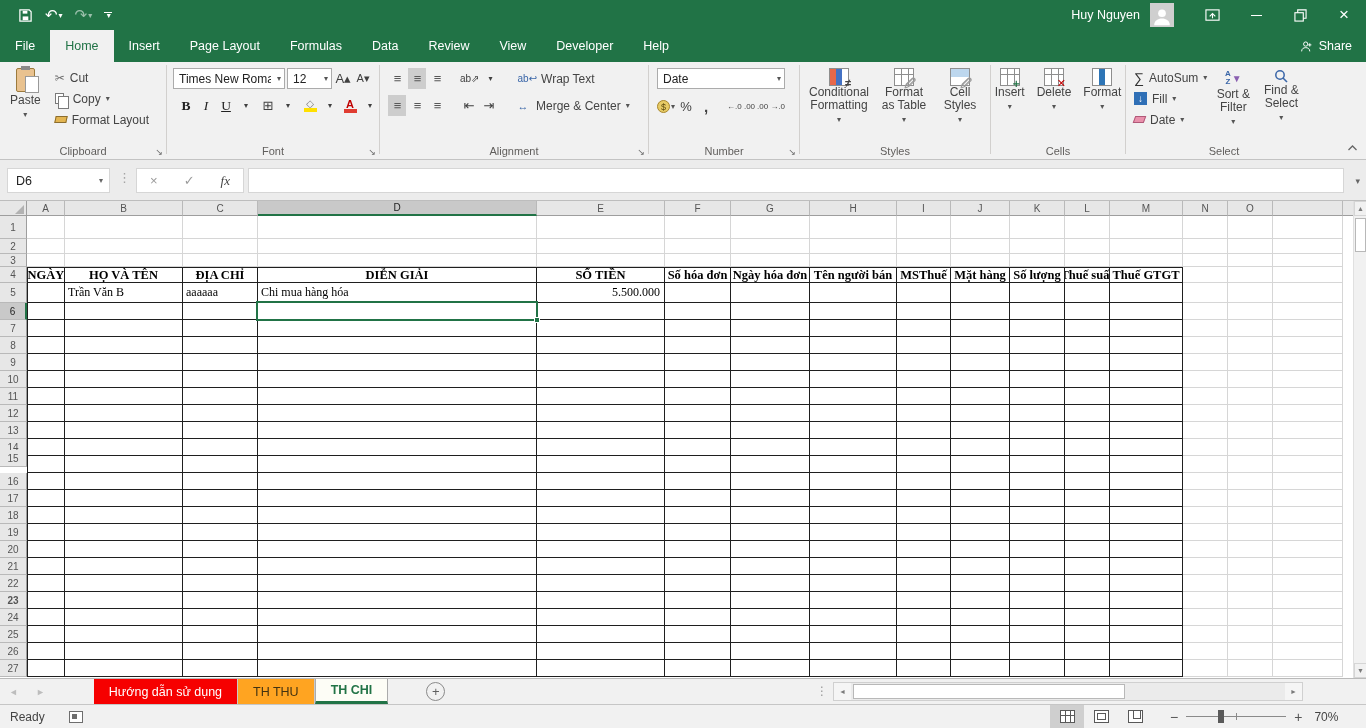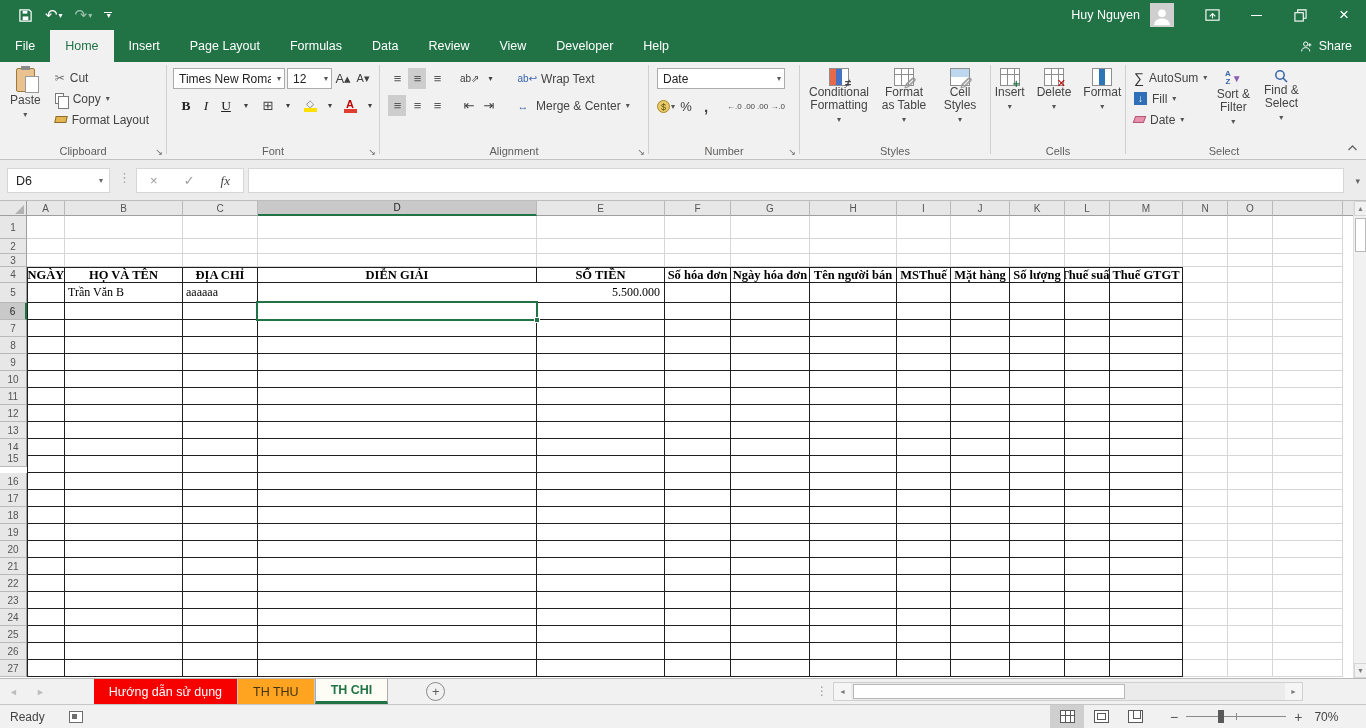--- a/index.html
+++ b/index.html
@@ -541,20 +541,21 @@
       <div class="cell tb tt hdr" style="left: 1010px; top: 66px; width: 55px; height: 16px;">Số lượng</div>
       <div class="cell tb tt hdr" style="left: 1065px; top: 66px; width: 45px; height: 16px;">Thuế suất</div>
       <div class="cell tb tt hdr" style="left: 1110px; top: 66px; width: 73px; height: 16px;">Thuế GTGT</div>
       <div class="cell" style="left: 1183px; top: 66px; width: 45px; height: 16px;"></div>
       <div class="cell" style="left: 1228px; top: 66px; width: 45px; height: 16px;"></div>
       <div class="cell" style="left: 1273px; top: 66px; width: 70px; height: 16px;"></div>
       <div class="rh" style="top: 82px; height: 20px;">5</div>
       <div class="cell tb tl" style="left: 27px; top: 82px; width: 38px; height: 20px;"></div>
       <div class="cell tb" style="left: 65px; top: 82px; width: 118px; height: 20px;">Trần Văn B</div>
       <div class="cell tb" style="left: 183px; top: 82px; width: 75px; height: 20px;">aaaaaa</div>
+      <div class="cell tb" style="left: 258px; top: 82px; width: 279px; height: 20px;">Chi mua hàng hóa</div>
       <div class="cell tb right" style="left: 537px; top: 82px; width: 128px; height: 20px;">5.500.000</div>
       <div class="cell tb" style="left: 665px; top: 82px; width: 66px; height: 20px;"></div>
       <div class="cell tb" style="left: 731px; top: 82px; width: 79px; height: 20px;"></div>
       <div class="cell tb" style="left: 810px; top: 82px; width: 87px; height: 20px;"></div>
       <div class="cell tb" style="left: 897px; top: 82px; width: 54px; height: 20px;"></div>
       <div class="cell tb" style="left: 951px; top: 82px; width: 59px; height: 20px;"></div>
       <div class="cell tb" style="left: 1010px; top: 82px; width: 55px; height: 20px;"></div>
       <div class="cell tb" style="left: 1065px; top: 82px; width: 45px; height: 20px;"></div>
       <div class="cell tb" style="left: 1110px; top: 82px; width: 73px; height: 20px;"></div>
       <div class="cell" style="left: 1183px; top: 82px; width: 45px; height: 20px;"></div>
@@ -842,21 +843,21 @@
       <div class="cell tb" style="left: 731px; top: 374px; width: 79px; height: 17px;"></div>
       <div class="cell tb" style="left: 810px; top: 374px; width: 87px; height: 17px;"></div>
       <div class="cell tb" style="left: 897px; top: 374px; width: 54px; height: 17px;"></div>
       <div class="cell tb" style="left: 951px; top: 374px; width: 59px; height: 17px;"></div>
       <div class="cell tb" style="left: 1010px; top: 374px; width: 55px; height: 17px;"></div>
       <div class="cell tb" style="left: 1065px; top: 374px; width: 45px; height: 17px;"></div>
       <div class="cell tb" style="left: 1110px; top: 374px; width: 73px; height: 17px;"></div>
       <div class="cell" style="left: 1183px; top: 374px; width: 45px; height: 17px;"></div>
       <div class="cell" style="left: 1228px; top: 374px; width: 45px; height: 17px;"></div>
       <div class="cell" style="left: 1273px; top: 374px; width: 70px; height: 17px;"></div>
-      <div class="rh" style="top: 391px; height: 17px;">23</div>
+      <div class="rh" style="top: 391px; height: 17px; font-weight: bold;">23</div>
       <div class="cell tb tl" style="left: 27px; top: 391px; width: 38px; height: 17px;"></div>
       <div class="cell tb" style="left: 65px; top: 391px; width: 118px; height: 17px;"></div>
       <div class="cell tb" style="left: 183px; top: 391px; width: 75px; height: 17px;"></div>
       <div class="cell tb" style="left: 258px; top: 391px; width: 279px; height: 17px;"></div>
       <div class="cell tb" style="left: 537px; top: 391px; width: 128px; height: 17px;"></div>
       <div class="cell tb" style="left: 665px; top: 391px; width: 66px; height: 17px;"></div>
       <div class="cell tb" style="left: 731px; top: 391px; width: 79px; height: 17px;"></div>
       <div class="cell tb" style="left: 810px; top: 391px; width: 87px; height: 17px;"></div>
       <div class="cell tb" style="left: 897px; top: 391px; width: 54px; height: 17px;"></div>
       <div class="cell tb" style="left: 951px; top: 391px; width: 59px; height: 17px;"></div>

